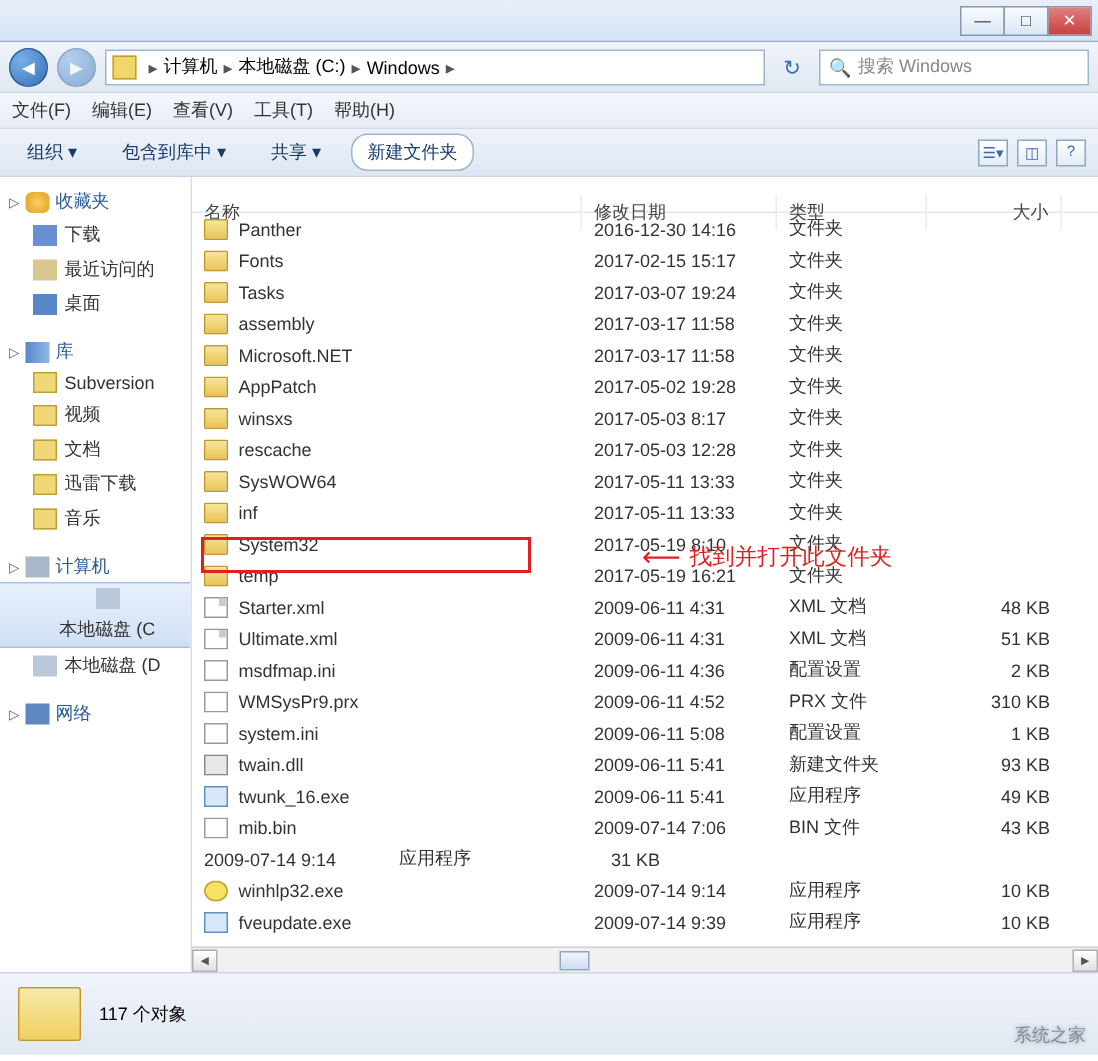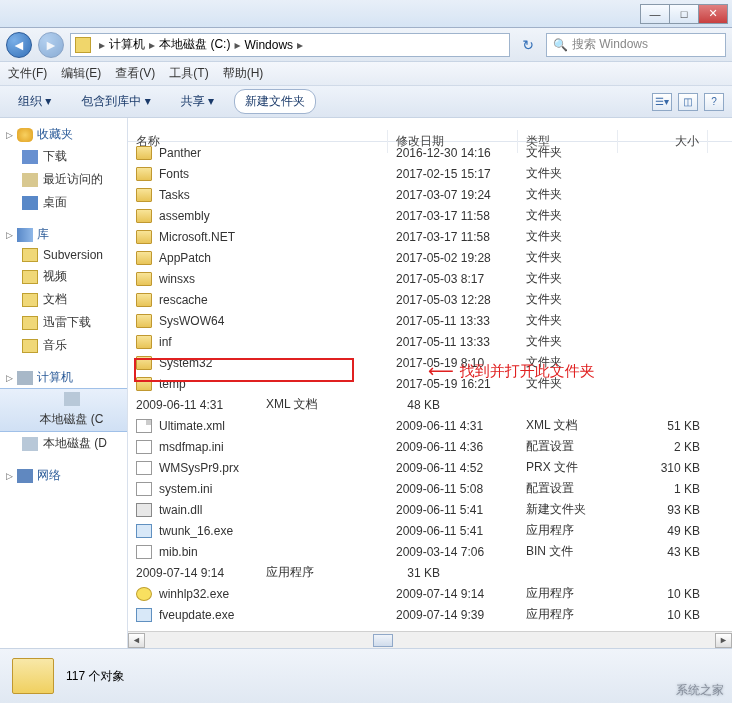--- a/index.html
+++ b/index.html
@@ -317,20 +317,24 @@
         <div class="row">
           <div class="col-name">
             <span class="f-ico ico-folder"></span>
             <span>temp</span>
           </div>
           <div class="col-date">2017-05-19 16:21</div>
           <div class="col-type">文件夹</div>
           <div class="col-size"></div>
         </div>
         <div class="row">
+          <div class="col-name">
+            <span class="f-ico ico-xml"></span>
+            <span>Starter.xml</span>
+          </div>
           <div class="col-date">2009-06-11 4:31</div>
           <div class="col-type">XML 文档</div>
           <div class="col-size">48 KB</div>
         </div>
         <div class="row">
           <div class="col-name">
             <span class="f-ico ico-xml"></span>
             <span>Ultimate.xml</span>
           </div>
           <div class="col-date">2009-06-11 4:31</div>
@@ -380,21 +384,21 @@
           </div>
           <div class="col-date">2009-06-11 5:41</div>
           <div class="col-type">应用程序</div>
           <div class="col-size">49 KB</div>
         </div>
         <div class="row">
           <div class="col-name">
             <span class="f-ico ico-bin"></span>
             <span>mib.bin</span>
           </div>
-          <div class="col-date">2009-03-14 7:06</div>
+          <div class="col-date">2009-07-14 7:06</div>
           <div class="col-type">BIN 文件</div>
           <div class="col-size">43 KB</div>
         </div>
         <div class="row">
           <div class="col-date">2009-07-14 9:14</div>
           <div class="col-type">应用程序</div>
           <div class="col-size">31 KB</div>
         </div>
         <div class="row">
           <div class="col-name">

